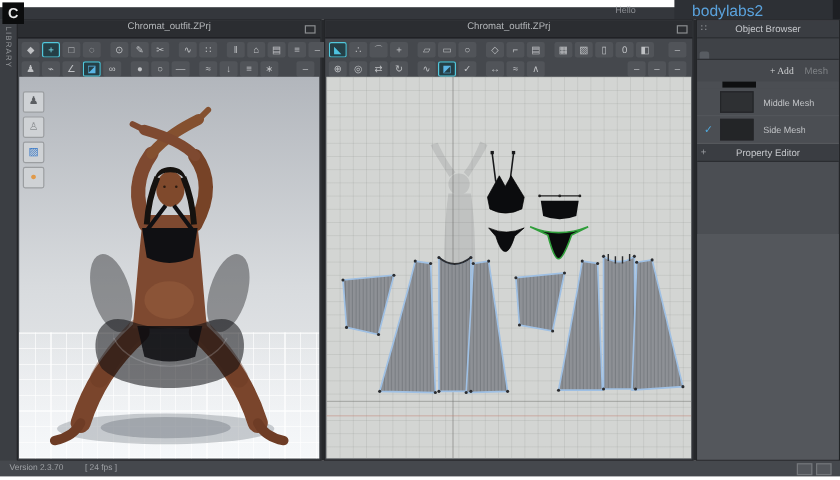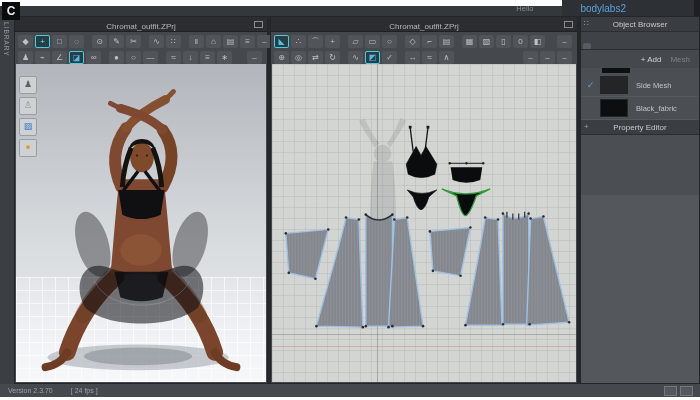--- a/index.html
+++ b/index.html
@@ -7,36 +7,36 @@
     font-family:"Liberation Sans","DejaVu Sans",sans-serif;background:#ffffff;}
 
   
   #appbg{position:absolute;left:0;top:16px;width:700px;height:368px;background:#26282b;}
   #topbar{position:absolute;left:0;top:6px;width:700px;height:10px;background:var(--header_bar);}
   #logo{position:absolute;left:2px;top:2px;width:18px;height:18px;background:#0b0c0d;color:#e9eaeb;
     font-size:12px;font-weight:bold;text-align:center;line-height:18px;z-index:6;}
   #account{position:absolute;right:0;top:0;width:138px;height:16px;background:#2d3035;display:flex;
     align-items:center;justify-content:flex-end;z-index:5;gap:44px;}
   #greeting{font-size:7.5px;color:#8b8e93;margin-right:3px;}
-  #username{font-size:10px;color:var(--link_blue);margin-right:24px;}
+  #username{font-size:13px;color:var(--link_blue);margin-right:14px;}
   #simulate-btn{height:16px;width:64px;background:#1d1f23;color:#e4e6e8;font-size:7.5px;font-weight:bold;
     display:flex;align-items:center;gap:3px;padding-left:6px;letter-spacing:.4px;overflow:hidden;}
   #simulate-btn .sg{color:var(--accent_blue);font-size:8px;}
 
   
   #library{position:absolute;left:0;top:16px;width:14px;height:368px;background:#3b3e43;z-index:2;}
   #library .vtext{writing-mode:vertical-rl;font-size:6.5px;color:#94979b;letter-spacing:1px;
     display:block;margin:6px auto 0 3px;}
 
   
   .win{position:absolute;top:16px;height:368px;background:var(--toolbar_bg);border:1px solid #232528;
     box-sizing:border-box;z-index:3;}
   #win3d{left:14px;width:254px;}
   #win2d{left:270px;width:308px;}
-  .titlebar{height:14px;background:var(--titlebar_bg);display:flex;align-items:flex-end;justify-content:center;
+  .titlebar{height:14px;background:var(--titlebar_bg);display:flex;align-items:flex-start;justify-content:center;
     position:relative;border-bottom:1px solid #1e2023;}
   .titlebar .t{font-size:8px;color:#b4b7ba;}
   .restore{position:absolute;right:4px;top:4px;width:7px;height:5px;border:1px solid #8a8d90;}
   .tbars{height:33px;padding-top:1px;}
   .tb-row{display:flex;align-items:center;height:16px;padding:0 3px;}
   .tb-icon{width:15px;height:13px;flex:none;margin-right:2px;background:#515459;border-radius:2px;
     color:#bfc1c4;font-size:8px;line-height:13px;text-align:center;overflow:hidden;}
   .tb-icon.active{background:#253f46;box-shadow:inset 0 0 0 1px var(--active_teal);}
   .tb-icon.gap{margin-left:6px;}
   .tb-icon.end{margin-left:auto;}
@@ -64,21 +64,21 @@
   .phead{height:14px;background:#3a3d42;display:flex;align-items:center;position:relative;
     border-bottom:1px solid #2b2d31;}
   .phead .pt{flex:1;text-align:center;font-size:8px;color:#c6c8cc;}
   .phead .pm{position:absolute;left:3px;top:2px;font-size:8px;color:#9a9da1;}
   #ob-tabs{height:17px;background:#3f4247;display:flex;align-items:flex-end;padding:0 2px;gap:1px;
     border-bottom:1px solid #2c2e32;overflow:hidden;}
   .tab{font-size:7.5px;color:#85888d;padding:3px 4px;white-space:nowrap;overflow:hidden;flex:none;}
   .tab.active{background:#585c62;color:#eceded;border-radius:2px 2px 0 0;}
   #addrow{height:18px;display:flex;justify-content:flex-end;align-items:center;gap:9px;padding:0 9px;
     background:#45484d;}
-  #add-btn{font-size:8px;color:#d2d4d6;}
+  #add-btn{font-size:8px;color:#d2d4d6;font-family:Liberation Serif, serif;}
   #copy-btn{font-size:8px;color:#7d8084;}
   #fab-partial{height:6px;position:relative;background:var(--panel_bg);}
   #fab-partial .pswatch{position:absolute;left:21px;top:0;width:28px;height:5px;background:#0e0f10;}
   .fab-row{height:22px;display:flex;align-items:center;border-bottom:1px solid #55585c;background:var(--panel_bg);}
   .fcheck{width:19px;text-align:center;color:var(--accent_blue);font-size:9px;opacity:0;flex:none;}
   .fab-row.checked .fcheck{opacity:1;}
   .fswatch{width:26px;height:16px;border:1px solid #232528;flex:none;}
   .flabel{margin-left:8px;font-size:7.5px;color:#c2c4c7;white-space:nowrap;overflow:hidden;}
   #pbody{position:absolute;left:0;right:0;top:178px;bottom:0;background:#54575c;}
 
@@ -357,30 +357,30 @@
         <div class="tab"></div>
       </div>
     <div id="addrow">
       <span id="add-btn">+ Add</span>
       <span id="copy-btn">Mesh</span>
     </div>
     <div id="fab-partial">
       <div class="pswatch"></div>
     </div>
     <div id="fab-list">
+        <div class="fab-row">
+        <span class="fcheck">✓</span>
+        <span class="fswatch" style="background: rgb(46, 48, 51);"></span>
+        <span class="flabel">Middle Mesh</span>
+      </div>
         <div class="fab-row checked">
         <span class="fcheck">✓</span>
         <span class="fswatch" style="background: rgb(35, 37, 39);"></span>
         <span class="flabel">Side Mesh</span>
       </div>
-        <div class="fab-row">
-        <span class="fcheck">✓</span>
-        <span class="fswatch" style="background: rgb(13, 14, 16);"></span>
-        <span class="flabel">Black_fabric</span>
-      </div>
       </div>
     <div class="phead">
       <span class="pm">+</span>
       <span class="pt">Property Editor</span>
     </div>
     <div id="pbody"></div>
   </div>
 
   <div id="statusbar">
     <span class="sv">Version 2.3.70</span>

